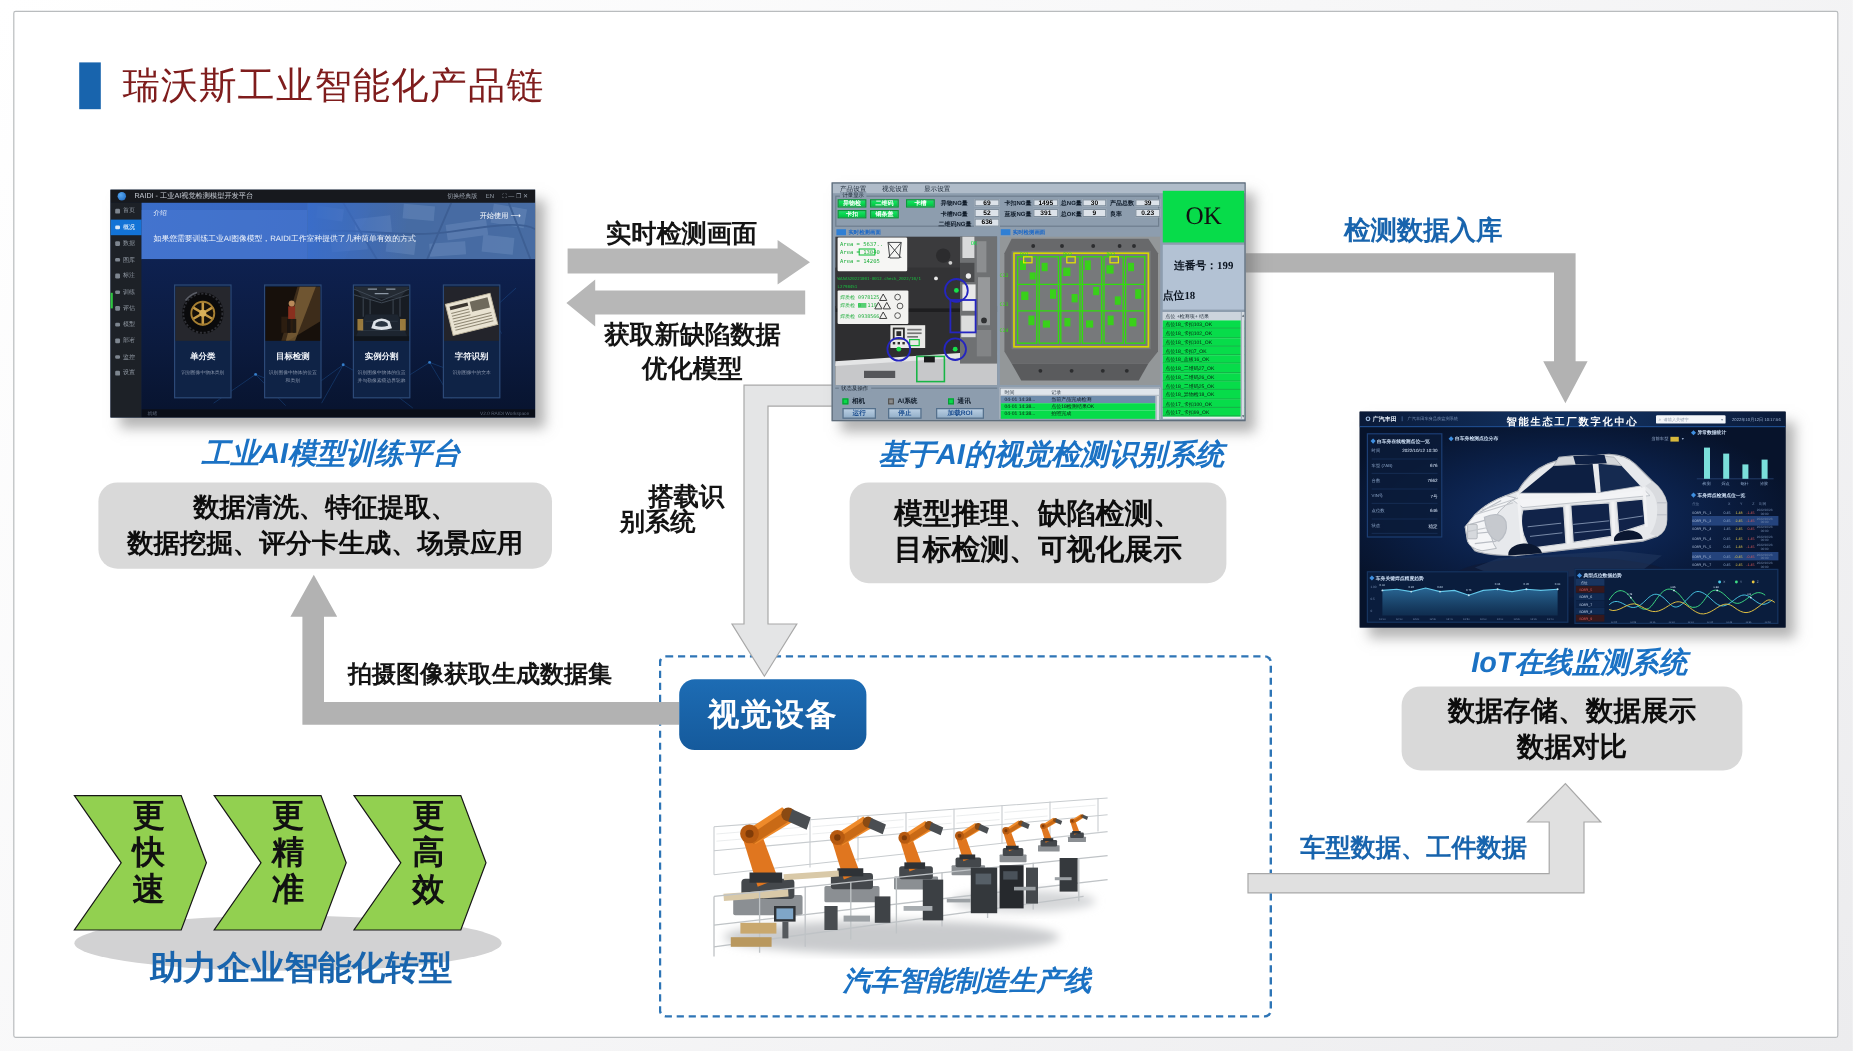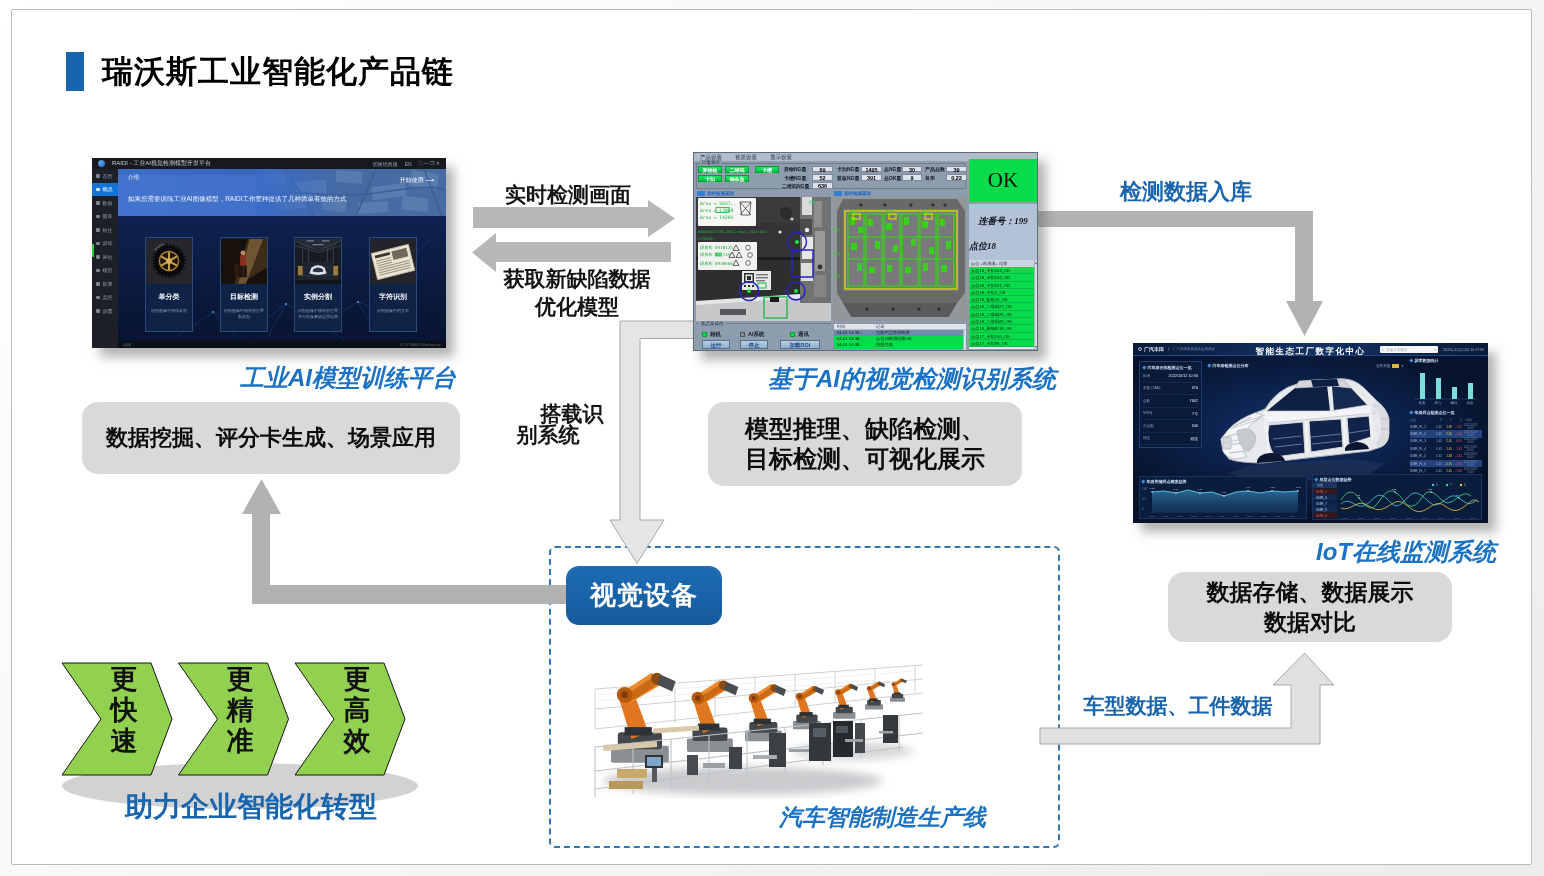--- a/index.html
+++ b/index.html
@@ -6,24 +6,24 @@
   html,body { width:1544px; height:876px; overflow:hidden; }
   body { font-family:"Liberation Sans","DejaVu Sans",sans-serif; background:linear-gradient(135deg,#ffffff 0%,#f7f7f8 45%,#ececee 100%); }
   #stage { position:relative; width:1544px; height:876px; }
   .abs { position:absolute; }
 
   
   #slide { left:11px; top:9px; width:1521px; height:856px; background:#ffffff; border:1px solid #b9bcbe; border-radius:2px; }
 
   
   #title-bar-mark { left:66px; top:52px; width:18px; height:39px; background:#1864ad; }
-  #page-title { left:102px; top:52px; height:40px; line-height:40px; font-size:31px; font-weight:bold; color:#000000; letter-spacing:1px; }
+  #page-title { left:102px; top:52px; height:40px; line-height:40px; font-size:31px; font-weight:normal; color:#7f1d1d; letter-spacing:1px; }
 
   
-  .caption { font-size:24px; font-weight:bold; font-style:italic; color:#1b72c4; text-align:right; white-space:nowrap; }
+  .caption { font-size:24px; font-weight:bold; font-style:italic; color:#1b72c4; text-align:center; white-space:nowrap; }
 
   
   .graybox { background:#d9d9d9; border-radius:16px; color:#0d0d0d; font-weight:bold; font-size:22px; line-height:30px; text-align:center; display:flex; flex-direction:column; justify-content:center; white-space:nowrap; }
 
   
   .blk-label { color:#141414; font-weight:bold; font-size:21px; text-align:center; white-space:nowrap; }
   .blue-label { color:#1864ad; font-weight:bold; font-size:22px; text-align:center; white-space:nowrap; }
 
   
   .shot { box-shadow:8px 9px 10px rgba(105,105,105,0.5); }
@@ -66,21 +66,21 @@
   .v-btn { position:absolute; width:24px; height:7px; background:linear-gradient(#16e763,#00c341); border:0.5px solid #0a9a38; color:#fff; font-size:5px; font-weight:bold; text-align:center; line-height:6.5px; }
   .v-field-label { position:absolute; font-size:5px; font-weight:bold; color:#101c2a; white-space:nowrap; }
   .v-field-box { position:absolute; width:21px; height:6.5px; background:#dde3ea; border:0.5px solid #7e8d9c; font-size:5.5px; font-weight:bold; color:#000; text-align:center; line-height:6px; }
   .v-camtab { position:absolute; top:37px; height:6px; display:flex; gap:2px; align-items:center; }
   .v-camtab .sq { width:8px; height:5px; background:#2f7fd4; }
   .v-camtab .tx { font-size:4.5px; color:#1766c8; font-weight:bold; white-space:nowrap; }
   #v-cam1 { left:2px; top:44px; width:135px; height:124px; }
   #v-cam2 { left:139px; top:44px; width:134px; height:124px; }
   #v-ok { left:275px; top:6px; width:68px; height:43px; background:#07dc4a; display:flex; align-items:center; justify-content:center; }
   #v-ok span { font-family:"Liberation Serif","DejaVu Serif",serif; font-size:21px; color:#111; }
-  #v-info { left:275px; top:51px; width:68px; height:68px; background:#b3c2d4;font-style:italic; }
+  #v-info { left:275px; top:51px; width:68px; height:54px; background:#b3c2d4; }
   #v-serial { position:absolute; left:0; top:11px; width:68px; text-align:center; font-size:9px; font-weight:bold; color:#0b1420; font-family:"Liberation Serif","DejaVu Serif",serif; white-space:nowrap; }
   #v-point { position:absolute; left:0; top:36px; width:68px; text-align:left; font-size:9px; font-weight:bold; color:#0b1420; font-family:"Liberation Serif","DejaVu Serif",serif; }
   #v-list { left:275px; top:107px; width:68px; height:89px; background:#e8ecf0; }
   #v-list-header { height:7px; background:#ccd4dd; font-size:4.2px; color:#24303d; line-height:7px; padding-left:2px; white-space:nowrap; }
   .v-row { height:7.3px; background:#07dc4a; border-bottom:0.4px solid #14b548; font-size:4.2px; color:#0c1a12; line-height:7.3px; padding-left:2px; white-space:nowrap; overflow:hidden; }
   #v-list-scroll { position:absolute; right:0; top:0; width:3.5px; height:89px; background:#d7dde3; border-left:0.4px solid #aab4bf; }
   #v-list-scroll:before, #v-list-scroll:after { content:""; position:absolute; left:0.8px; width:0; height:0; border-left:1px solid transparent; border-right:1px solid transparent; }
   #v-list-scroll:before { top:1.5px; border-bottom:2px solid #55606b; }
   #v-list-scroll:after { bottom:1.5px; border-top:2px solid #55606b; }
   #v-status { left:2px; top:170px; width:135px; height:26px; border-top:0.5px solid #6e7e8e; }
@@ -1051,38 +1051,40 @@
       <rect x="196" y="118" width="20" height="3"></rect>
       <rect x="252" y="108" width="18" height="3"></rect>
       <rect x="286" y="100" width="14" height="2.5"></rect>
     </g>
   </svg>
 
   <div id="btn-vision" class="abs blue-btn z6">视觉设备</div>
   <div class="caption abs z6" style="left:626px; top:802px; width:360px; font-size:23px;">汽车智能制造生产线</div>
 
   <div class="graybox abs z6" style="left:82px; top:402px; width:378px; height:72px;">
+    <div>数据清洗、特征提取、</div>
     <div>数据挖掘、评分卡生成、场景应用</div>
   </div>
   <div class="graybox abs z6" style="left:708px; top:402px; width:314px; height:84px; font-size:24px;">
     <div>模型推理、缺陷检测、</div>
     <div>目标检测、可视化展示</div>
   </div>
   <div class="graybox abs z6" style="left:1168px; top:572px; width:284px; height:70px; font-size:23px;">
     <div>数据存储、数据展示</div>
     <div>数据对比</div>
   </div>
 
   <div class="blk-label abs z6" style="left:448px; top:181px; width:240px;">实时检测画面</div>
   <div class="blk-label abs z6" style="left:457px; top:265px; width:240px;">
     <div>获取新缺陷数据</div>
     <div>优化模型</div>
   </div>
   <div class="blk-label abs z6" style="left:539px; top:400px; width:66px;">搭载识</div>
   <div class="blk-label abs z6" style="left:515px; top:421px; width:66px;">别系统</div>
+  <div class="blk-label abs z6" style="left:290px; top:548px; width:220px; font-size:20px;">拍摄图像获取生成数据集</div>
   <div class="blue-label abs z6" style="left:1106px; top:177px; width:160px;">检测数据入库</div>
   <div class="blue-label abs z6" style="left:1068px; top:692px; width:220px; font-size:21px;">车型数据、工件数据</div>
 
   <svg id="chevrons" class="abs z6" viewBox="0 0 390 165">
     <ellipse cx="190" cy="131" rx="178" ry="23" fill="#d2d2d3"></ellipse>
     <g stroke="#161616" stroke-width="1">
       <polygon fill="#92d050" points="12,8 101,8 122,64 101,120 12,120 51,64"></polygon>
       <polygon fill="#92d050" points="128.5,8 217.5,8 238.5,64 217.5,120 128.5,120 167.5,64"></polygon>
       <polygon fill="#92d050" points="245,8 334,8 355,64 334,120 245,120 284,64"></polygon>
     </g>

